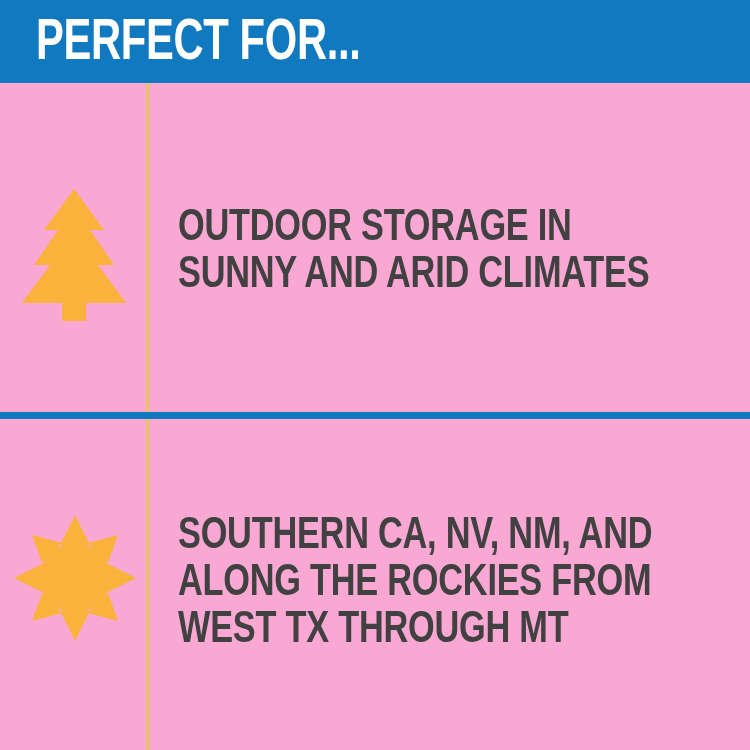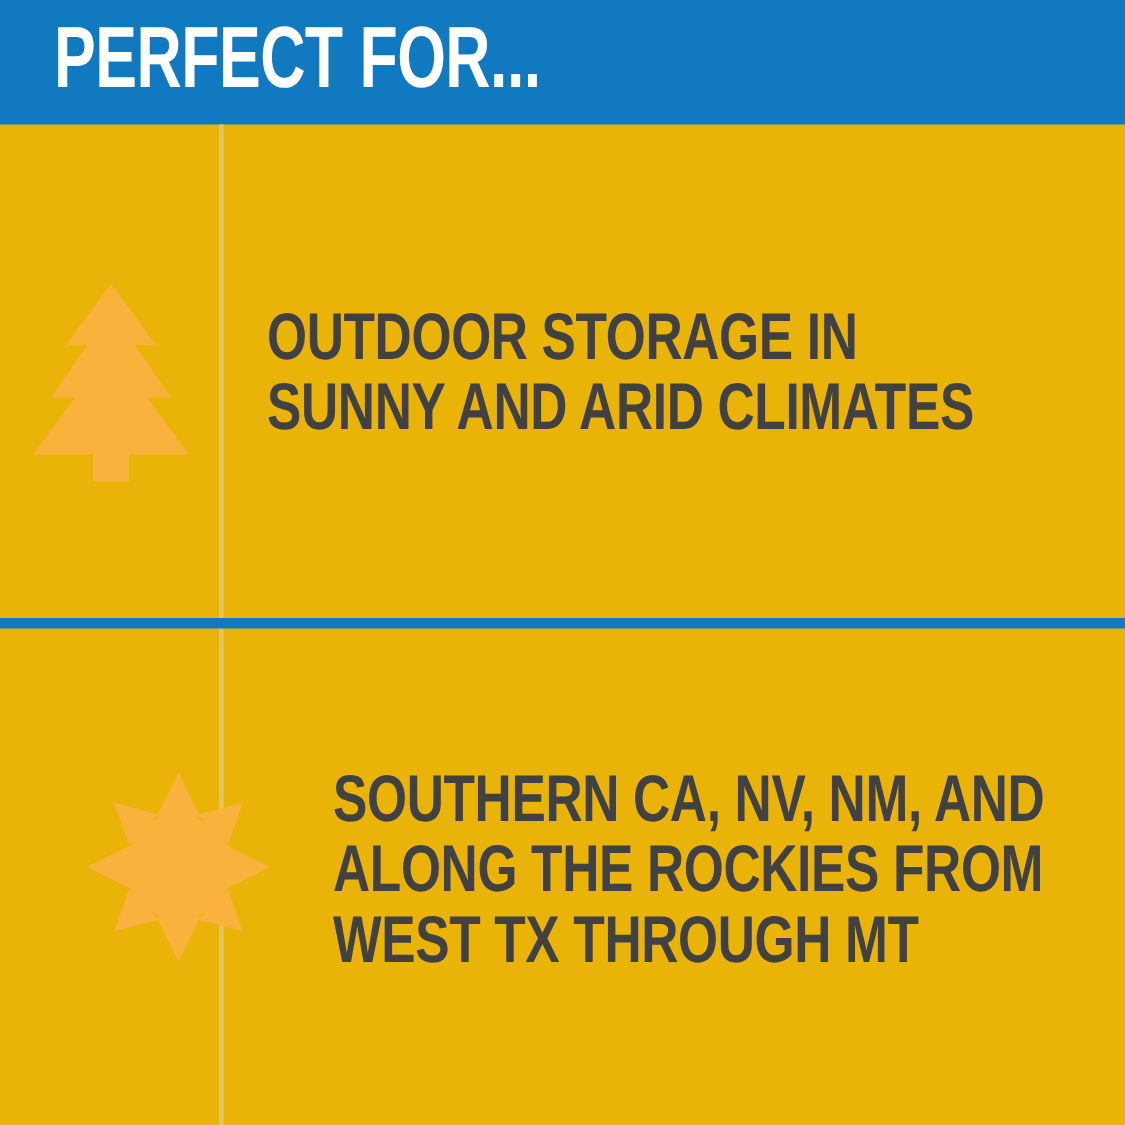--- a/index.html
+++ b/index.html
@@ -11,21 +11,21 @@
     height: 750px;
     background: #ffffff;
     font-family: "Liberation Sans", sans-serif;
     overflow: hidden;
   }
 
   #infographic {
     position: relative;
     width: 750px;
     height: 750px;
-    background: #eab308;
+    background: #f9a8d4;
   }
 
   
   .header-banner {
     position: absolute;
     left: 0;
     top: 0;
     width: 750px;
     height: 83px;
     background: #1179bf;
@@ -66,21 +66,21 @@
     background: #1179bf;
   }
 
   
   .row {
     position: absolute;
     left: 0;
     width: 680px;
   }
   #row-1 { top: 83px;  height: 329px; }
-  #row-2 { top: 419px; height: 331px; margin-left: 44px; }
+  #row-2 { top: 419px; height: 331px; }
 
   .row-icon {
     position: absolute;
     left: 0;
     top: 0;
     width: 146px;
   }
 
   .row-text {
     position: absolute;

